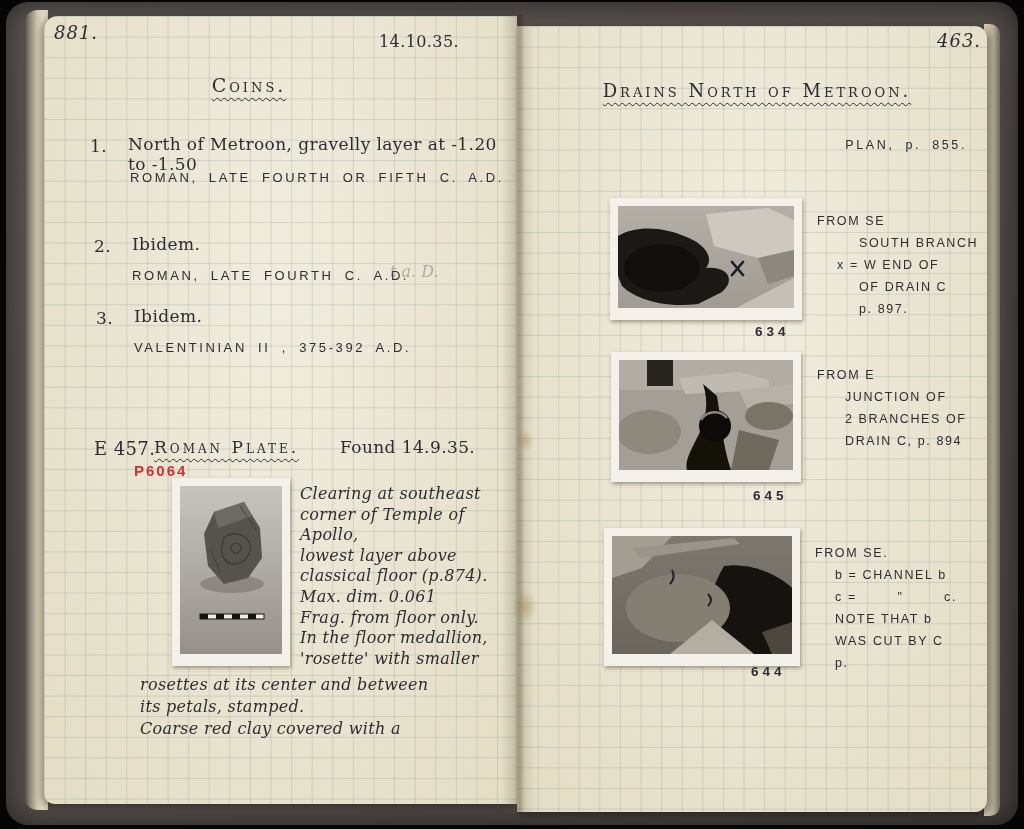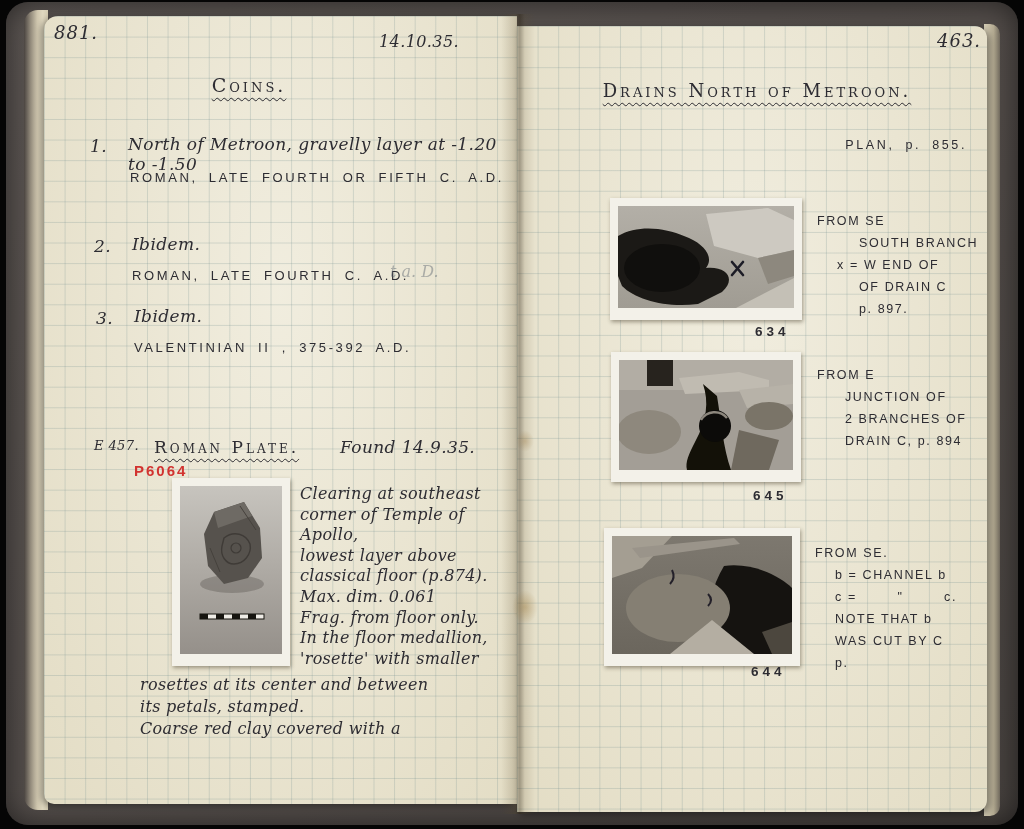--- a/index.html
+++ b/index.html
@@ -22,21 +22,21 @@
         background-size:20.6px 20.6px,20.6px 20.6px,100% 100%;}
   .page-left{left:44px;top:16px;width:473px;height:788px;border-radius:14px 0 0 10px;
         box-shadow:-3px 2px 6px rgba(0,0,0,.35);}
   .page-right{left:517px;top:26px;width:470px;height:786px;border-radius:0 12px 12px 0;
         box-shadow:3px 3px 7px rgba(0,0,0,.4);}
   .gutter{position:absolute;left:501px;top:14px;width:34px;height:800px;pointer-events:none;
         background:linear-gradient(to right,rgba(70,58,32,0),rgba(92,76,44,.22) 42%,rgba(46,36,18,.38) 55%,rgba(92,76,44,.14) 70%,rgba(70,58,32,0));}
   .stain{position:absolute;border-radius:50%;pointer-events:none;}
 
   .abs{position:absolute;}
-  .cursive{font-family:"DejaVu Serif",serif;font-style:italic;font-size:17px;letter-spacing:.4px;}
+  .cursive{font-family:"DejaVu Serif",serif;font-size:17px;letter-spacing:.4px;}
   .handcaps{font-family:"Liberation Sans",sans-serif;font-size:13px;letter-spacing:2.6px;word-spacing:5px;}
   .pagenum{font-family:"DejaVu Serif",serif;font-style:italic;font-size:18px;letter-spacing:1px;}
   .heading{font-family:"DejaVu Serif",serif;font-variant-caps:small-caps;letter-spacing:3px;}
   .wavy{text-decoration-line:underline;text-decoration-style:wavy;
         text-decoration-color:#2d2c32;text-decoration-thickness:1px;text-underline-offset:5px;}
   .red{color:#d23330;font-weight:bold;font-size:15px;letter-spacing:2px;}
   .ghost{color:rgba(90,100,110,.45);font-family:"DejaVu Serif",serif;font-style:italic;font-size:16px;}
   .photo-card{background:#f3f1e9;box-shadow:1px 2px 4px rgba(60,50,30,.45);padding:8px 8px 12px;}
   .photo-card svg{display:block;}
   .photo-num{font-size:13.5px;font-weight:bold;letter-spacing:4px;}
@@ -65,21 +65,21 @@
 
     <div class="abs cursive" style="left:50px;top:220px;">2.</div>
     <div class="abs cursive" style="left:88px;top:218px;">Ibidem.</div>
     <div class="abs handcaps" style="left:88px;top:252px;">ROMAN, LATE FOURTH C. A.D.</div>
     <div class="abs ghost" style="left:346px;top:246px;">t a. D.</div>
 
     <div class="abs cursive" style="left:52px;top:292px;">3.</div>
     <div class="abs cursive" style="left:90px;top:290px;">Ibidem.</div>
     <div class="abs handcaps" style="left:90px;top:324px;">VALENTINIAN II , 375-392 A.D.</div>
 
-    <div class="abs cursive" style="left:50px;top:422px;font-size:13px;">E 457.</div>
+    <div class="abs cursive" style="left:50px;top:422px;font-size:18px;">E 457.</div>
     <div class="abs heading wavy" style="left:110px;top:421px;font-size:17px;">Roman Plate.</div>
     <div class="abs cursive" style="left:296px;top:421px;">Found 14.9.35.</div>
     <div class="abs red" style="left:62px;top:446px;margin-left:28px;">P6064</div>
 
     <div class="abs photo-card" style="left:128px;top:462px;">
       <svg width="102" height="168" viewBox="0 0 102 168">
         <defs>
           <linearGradient id="pbg" x1="0" y1="0" x2="0" y2="1">
             <stop offset="0" stop-color="#c7c4be"></stop>
               <stop offset="1" stop-color="#95908a"></stop>

